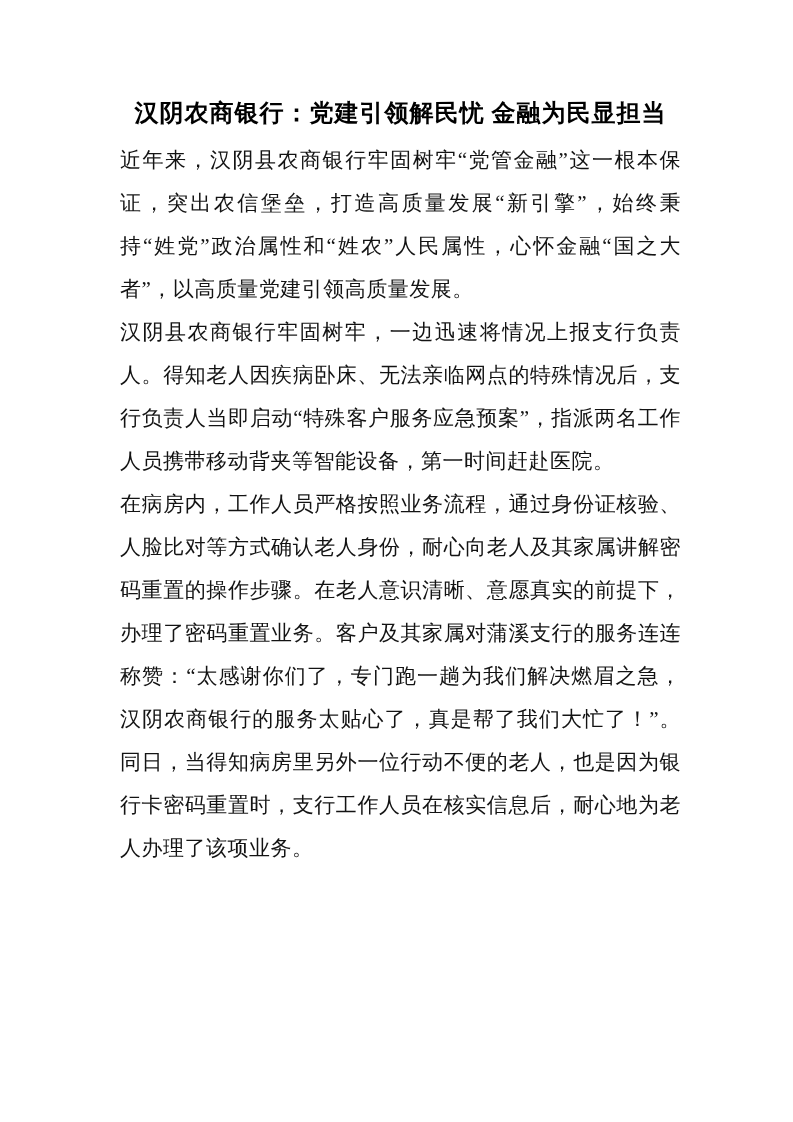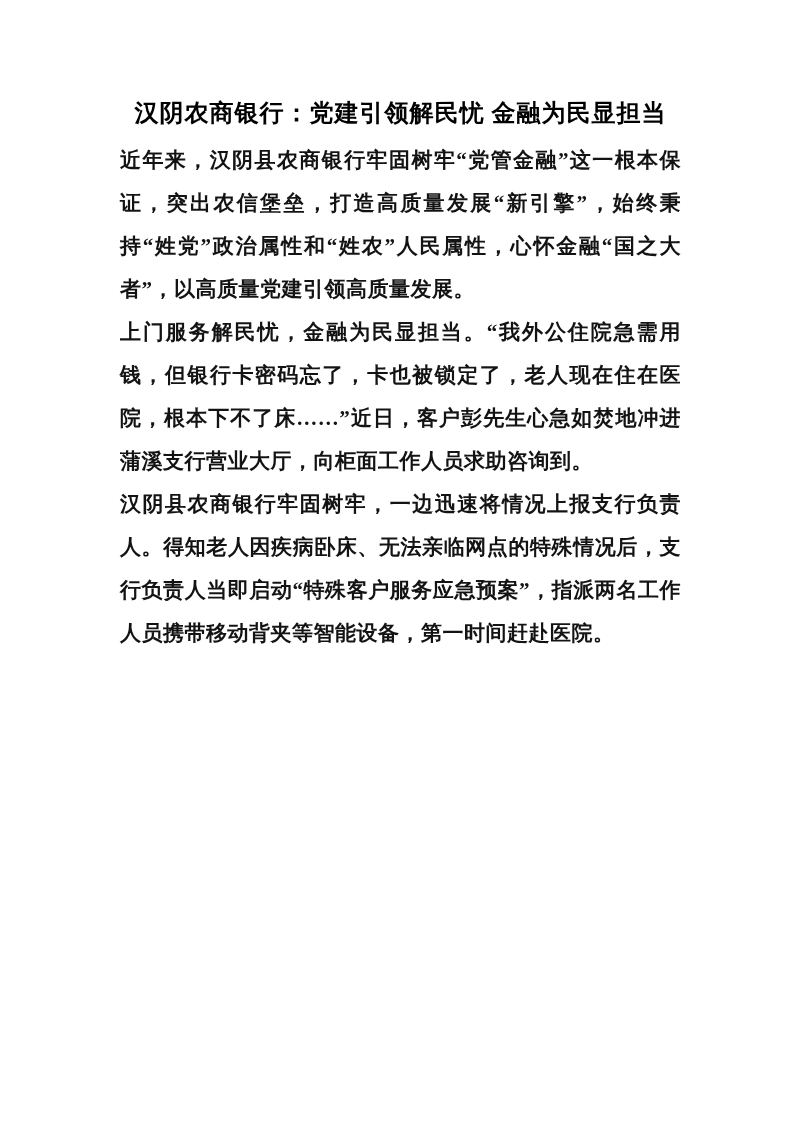--- a/index.html
+++ b/index.html
@@ -35,26 +35,25 @@
   }
   .para {
     margin: 0;
     font-size: 21px;
     line-height: 43px;
     text-align: justify;
     text-align-last: left;
     letter-spacing: 0.5px;
     word-break: break-all;
     color: #131313;
-    font-weight: bold;
   }
 </style>
 </head>
 <body>
 
 <div class="page">
   <h1 class="doc-title">汉阴农商银行：党建引领解民忧 金融为民显担当</h1>
   <div class="doc-body">
     <p class="para">近年来，汉阴县农商银行牢固树牢“党管金融”这一根本保证，突出农信堡垒，打造高质量发展“新引擎”，始终秉持“姓党”政治属性和“姓农”人民属性，心怀金融“国之大者”，以高质量党建引领高质量发展。</p>
-    <p class="para">上门服务解民忧，金融为民显担当。“我外公住院急需用钱，但银行卡密码忘了，卡也被锁定了，老人现在住在医院，根本下不了床……”近日，客户彭先生心急如焚地冲进蒲溪支行营业大厅，向柜面工作人员求助咨询到。</p>
     <p class="para">汉阴县农商银行牢固树牢，一边迅速将情况上报支行负责人。得知老人因疾病卧床、无法亲临网点的特殊情况后，支行负责人当即启动“特殊客户服务应急预案”，指派两名工作人员携带移动背夹等智能设备，第一时间赶赴医院。</p>
+    <p class="para">在病房内，工作人员严格按照业务流程，通过身份证核验、人脸比对等方式确认老人身份，耐心向老人及其家属讲解密码重置的操作步骤。在老人意识清晰、意愿真实的前提下，办理了密码重置业务。客户及其家属对蒲溪支行的服务连连称赞：“太感谢你们了，专门跑一趟为我们解决燃眉之急，汉阴农商银行的服务太贴心了，真是帮了我们大忙了！”。同日，当得知病房里另外一位行动不便的老人，也是因为银行卡密码重置时，支行工作人员在核实信息后，耐心地为老人办理了该项业务。</p>
   </div>
 </div>
 
 </body></html>

